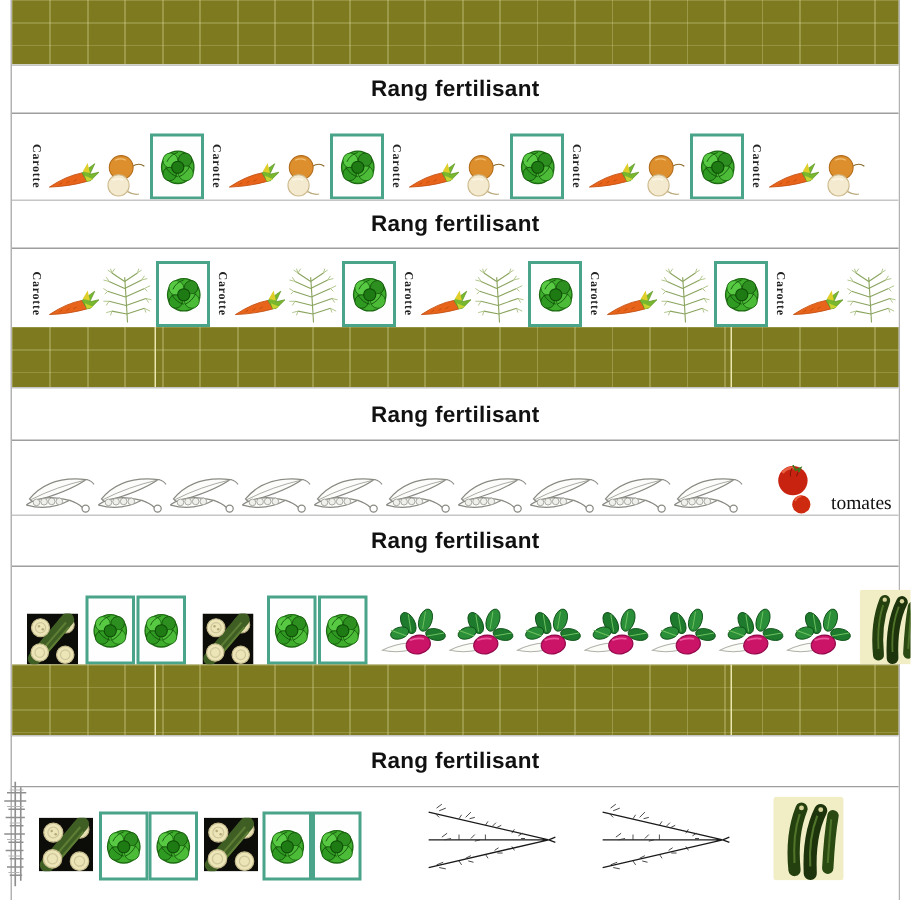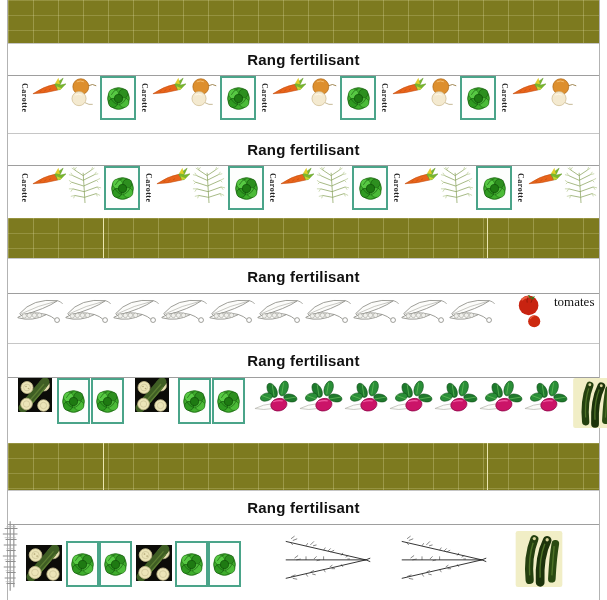--- a/index.html
+++ b/index.html
@@ -12,21 +12,21 @@
   .band{background-color:#7d7a1f;
     background-image:
       repeating-linear-gradient(to right, rgba(235,232,180,0.28) 0 1px, transparent 1px 25px),
       repeating-linear-gradient(to bottom, rgba(235,232,180,0.22) 0 1px, transparent 1px 15px);}
   .band-divider{position:absolute;top:0;bottom:0;width:1px;background:#eae6ae;}
   
   .fert{background:#fff;border-top:1px solid #c6c6c6;border-bottom:1px solid #9e9e9e;
     display:flex;align-items:center;justify-content:center;}
   .fert-label{font-weight:bold;font-size:15px;color:#111;letter-spacing:0.2px;}
   
-  .veg{background:#fff;display:flex;align-items:flex-start;gap:2px;padding-left:10px;}
+  .veg{background:#fff;display:flex;align-items:flex-end;gap:2px;padding-left:10px;}
   .vlabel{writing-mode:vertical-rl;font-family:"Liberation Serif",serif;font-size:8px;
     font-weight:600;color:#222;width:12px;height:44px;line-height:12px;text-align:center;
     letter-spacing:0.5px;flex:0 0 auto;}
   .icon{flex:0 0 auto;display:block;}
   .lbox{flex:0 0 auto;width:36px;height:44px;border:2px solid #4aa489;background:#fdfefd;
     box-sizing:border-box;display:flex;align-items:center;justify-content:center;}
   .lbox.sm{width:33px;height:46px;}
   .ml4{margin-left:4px;} .ml8{margin-left:8px;}
   .ml10{margin-left:10px;} .ml20{margin-left:20px;}
   .tomates-label{font-family:"Liberation Serif",serif;font-size:13px;color:#111;margin-left:10px;}

